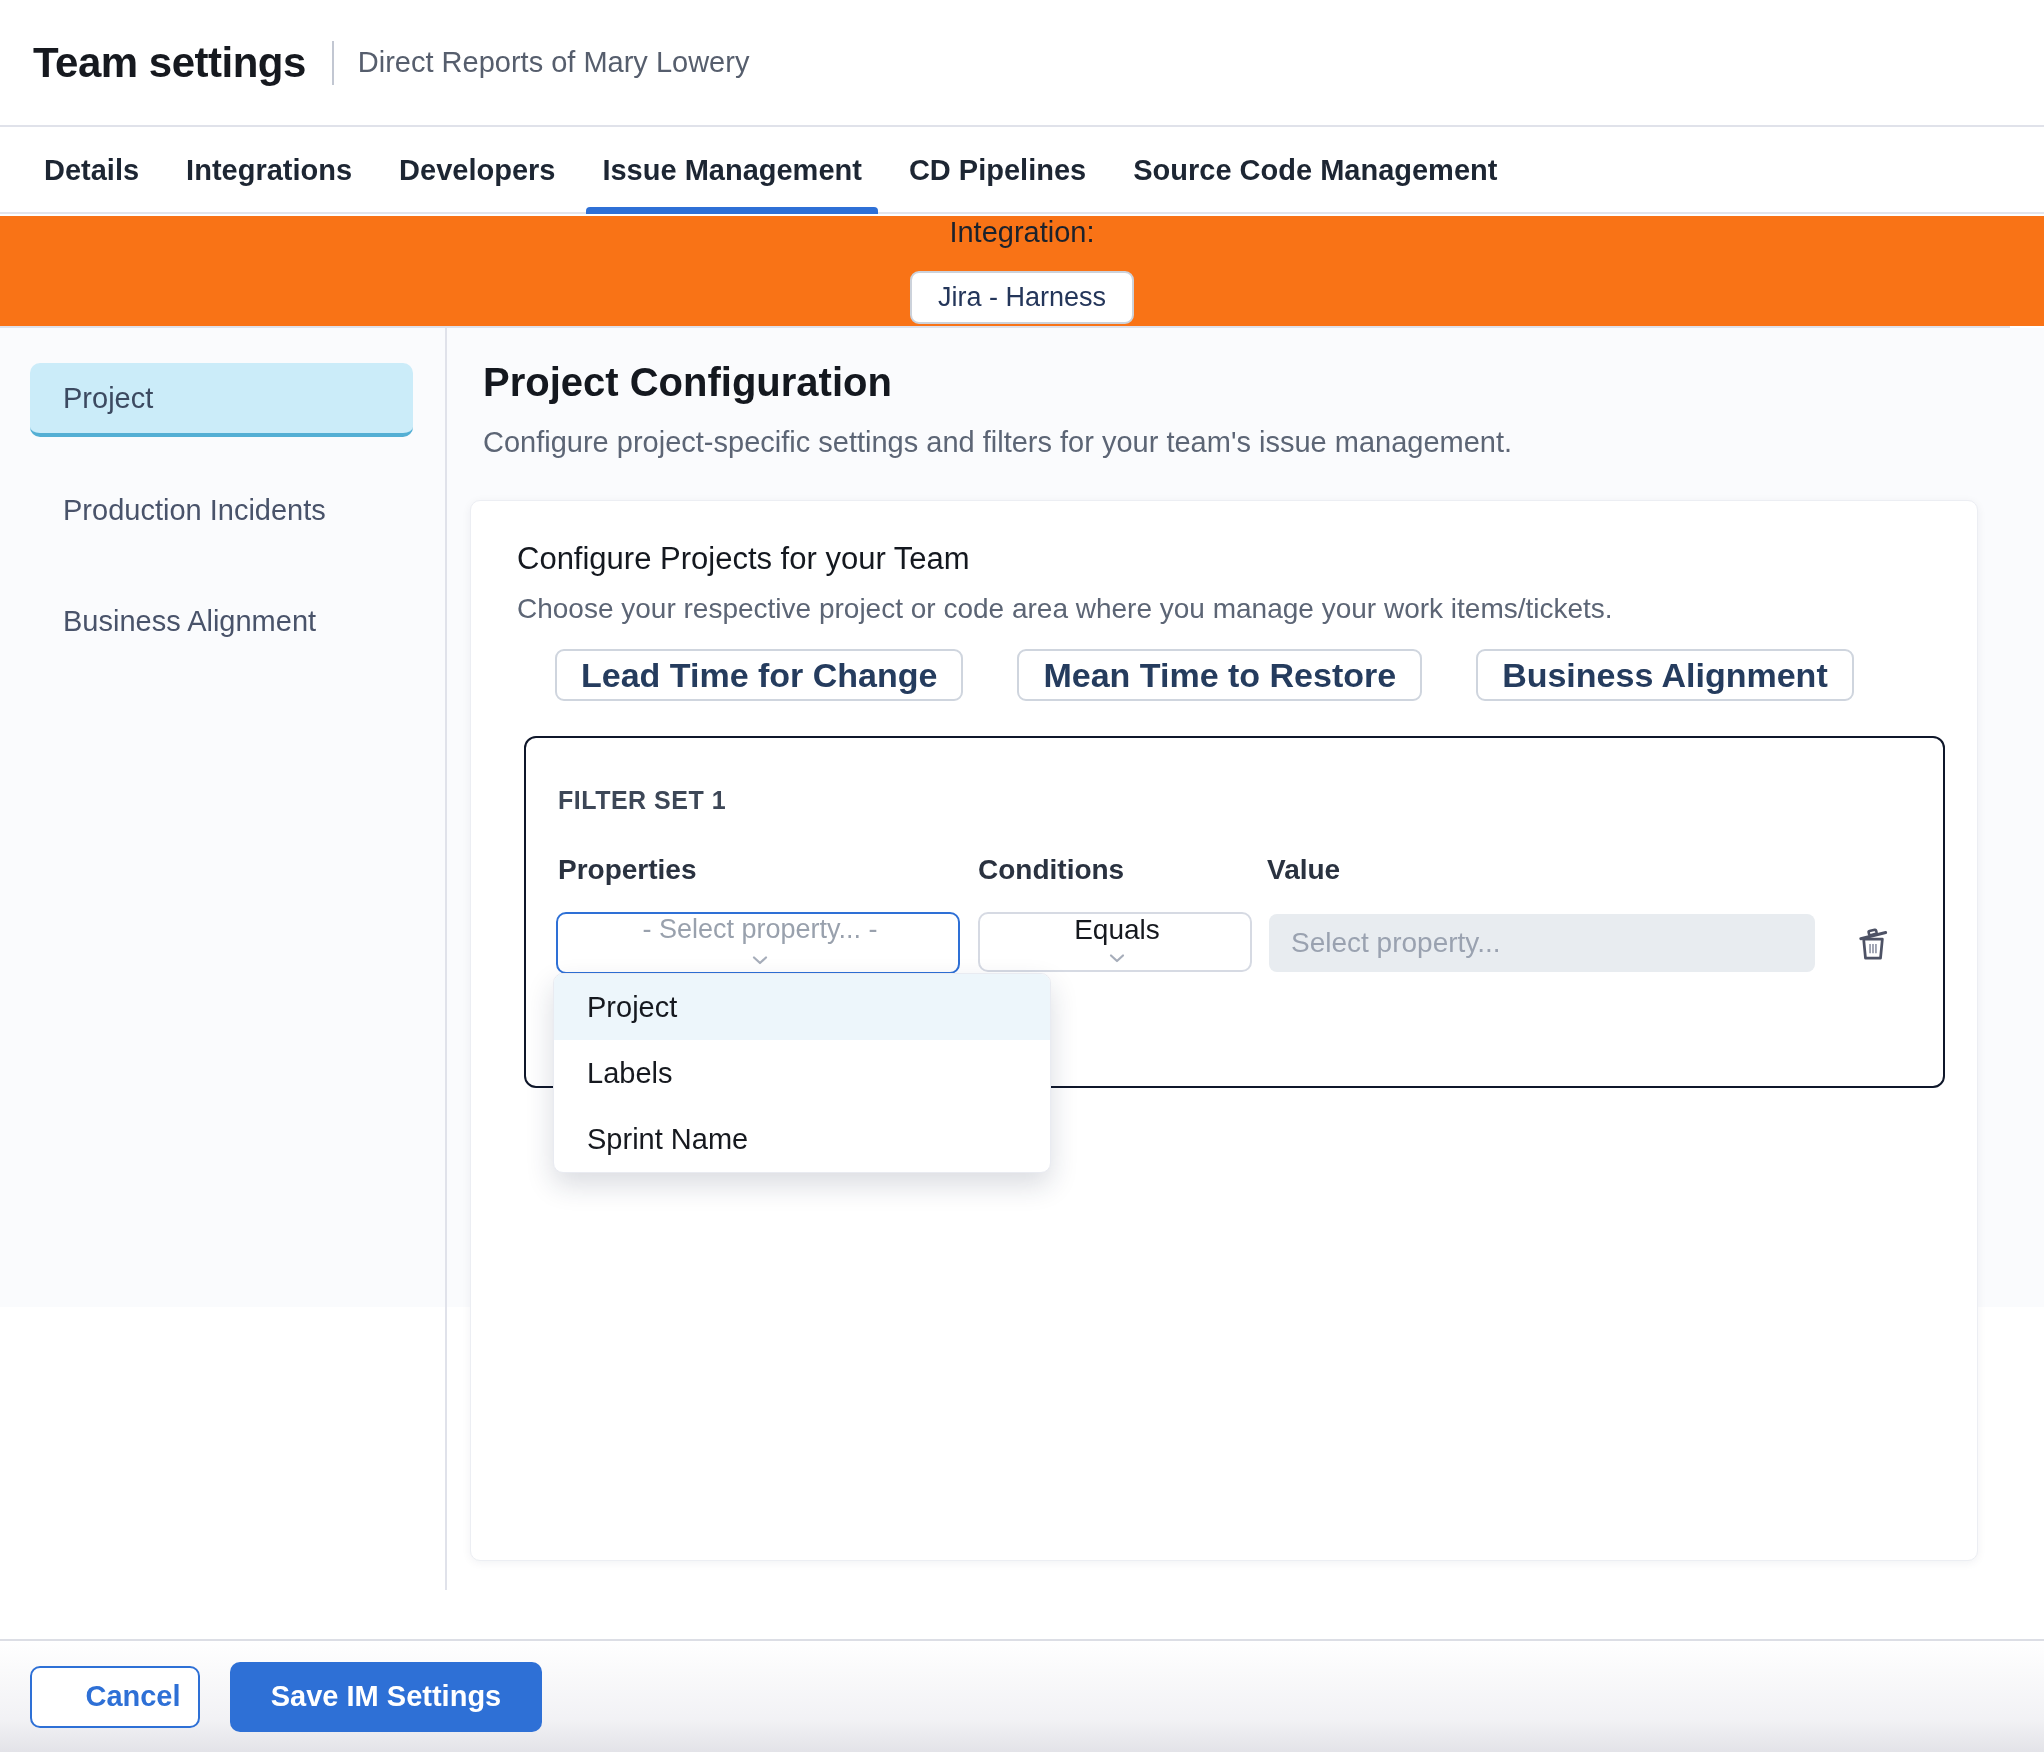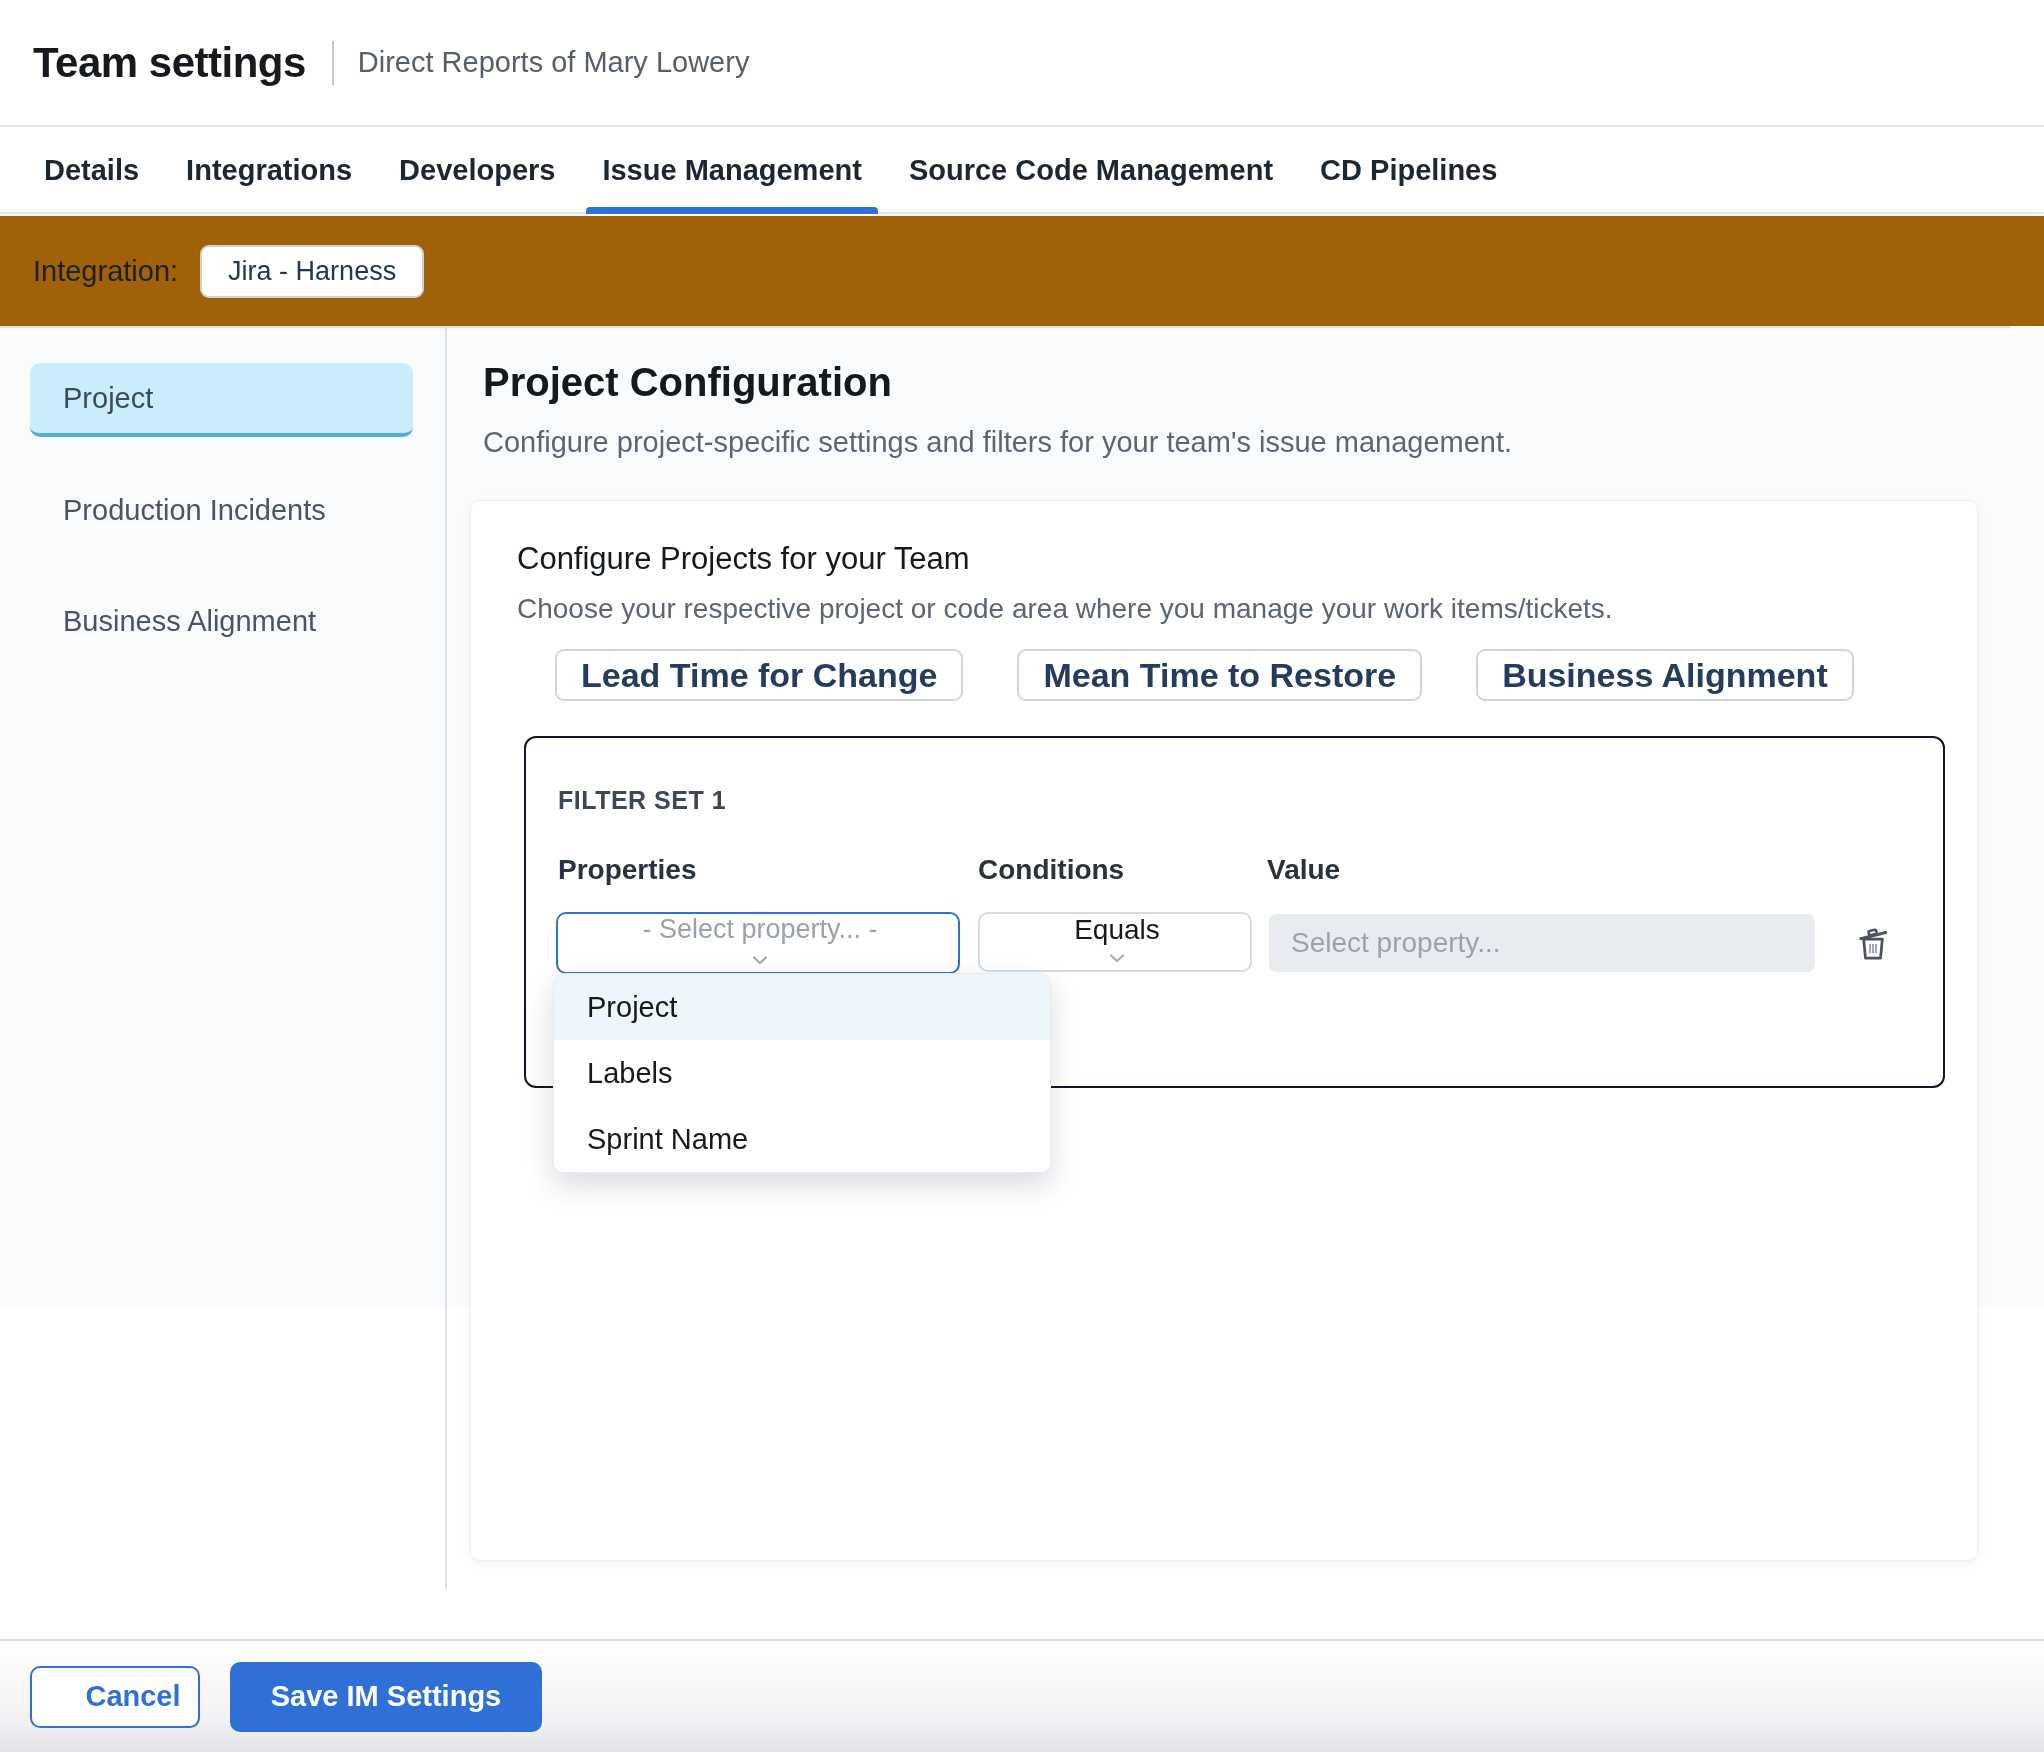--- a/index.html
+++ b/index.html
@@ -16,22 +16,22 @@
 
   
   .tabs { position:absolute; left:0; top:129px; width:100%; height:85px; background:#fff;
           border-bottom:2px solid #e3e5ec; display:flex; align-items:center; padding-left:44px; gap:47px; }
   .tab { position:relative; height:100%; display:flex; align-items:center; font-size:29px; font-weight:700;
          color:#1d2633; cursor:pointer; }
   .tab.active::after { content:""; position:absolute; left:-16px; right:-16px; bottom:-2px; height:7px;
          background:#2e70d6; border-radius:4px 4px 0 0; }
 
   
-  .integration-row { position:absolute; left:0; top:216px; width:100%; height:110px; background:#a16207;
-          display:flex; align-items:center; padding-left:33px; gap:22px; }
+  .integration-row { position:absolute; left:0; top:216px; width:100%; height:110px; background:#f97316;
+          display:flex; align-items:center; gap:22px;flex-direction:column; }
   .integration-label { font-size:29px; color:#1c222c; font-weight:500; }
   .integration-badge { background:#fff; border:2px solid #ccd2db; border-radius:9px; padding:9px 26px;
           font-size:27px; font-weight:500; color:#24365a; cursor:pointer; }
   .row-divider { position:absolute; left:0; top:326px; width:2010px; height:2px; background:#dfe1ea; }
 
   
   .body-wrap { position:absolute; left:0; top:328px; width:100%; height:979px; background:#fafbfd; }
 
   .sidebar { position:absolute; left:0; top:0; width:447px; height:1262px; border-right:2px solid #e0e2ea; }
   .side-item { position:absolute; left:30px; width:383px; height:64px; display:flex; align-items:center;
@@ -92,22 +92,22 @@
     <div class="page-title">Team settings</div>
     <div class="title-sep"></div>
     <div class="page-subtitle">Direct Reports of Mary Lowery</div>
   </div>
 
   <div class="tabs">
     <div class="tab">Details</div>
     <div class="tab">Integrations</div>
     <div class="tab">Developers</div>
     <div class="tab active">Issue Management</div>
+    <div class="tab">CD Pipelines</div>
     <div class="tab">Source Code Management</div>
-    <div class="tab">CD Pipelines</div>
   </div>
 
   <div class="integration-row">
     <div class="integration-label">Integration:</div>
     <div class="integration-badge">Jira - Harness</div>
   </div>
   <div class="row-divider"></div>
 
   <div class="body-wrap">
 

